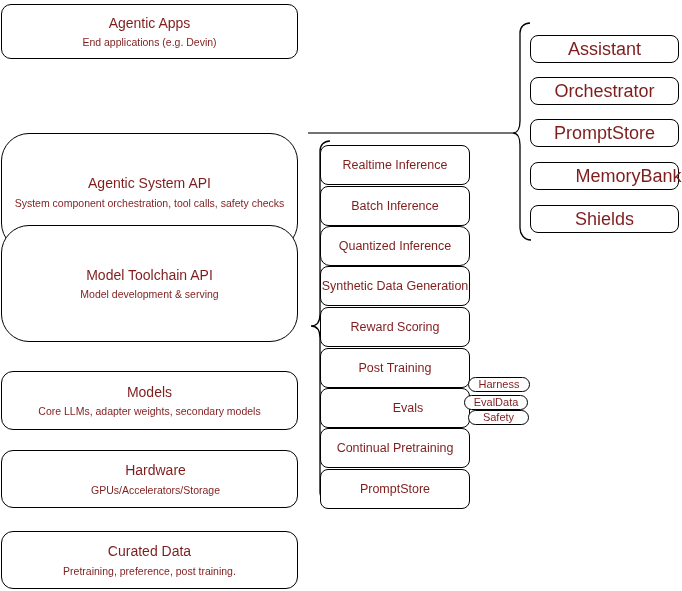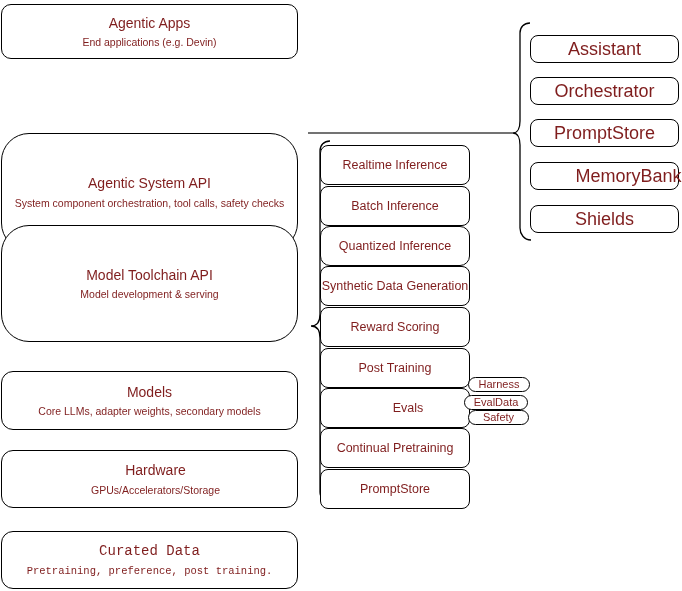--- a/index.html
+++ b/index.html
@@ -128,21 +128,21 @@
   <div class="node" style="top:371px; height:59px; border-radius:12px;">
     <div class="title">Models</div>
     <div class="sub">Core LLMs, adapter weights, secondary models</div>
   </div>
 
   <div class="node" style="top:450px; height:58px; border-radius:12px;padding-left:12px;">
     <div class="title">Hardware</div>
     <div class="sub">GPUs/Accelerators/Storage</div>
   </div>
 
-  <div class="node" style="top:531px; height:58px; border-radius:12px;font-family:Liberation Mono, monospace;">
+  <div class="node" style="top:531px; height:58px; border-radius:12px;">
     <div class="title">Curated Data</div>
     <div class="sub">Pretraining, preference, post training.</div>
   </div>
 
   <div class="chip" style="top:145px;">Realtime Inference</div>
   <div class="chip" style="top:186px;">Batch Inference</div>
   <div class="chip" style="top:226px;border-radius:10px;">Quantized Inference</div>
   <div class="chip" style="top:266px;">Synthetic Data Generation</div>
   <div class="chip" style="top:307px;">Reward Scoring</div>
   <div class="chip" style="top:348px;">Post Training</div>

